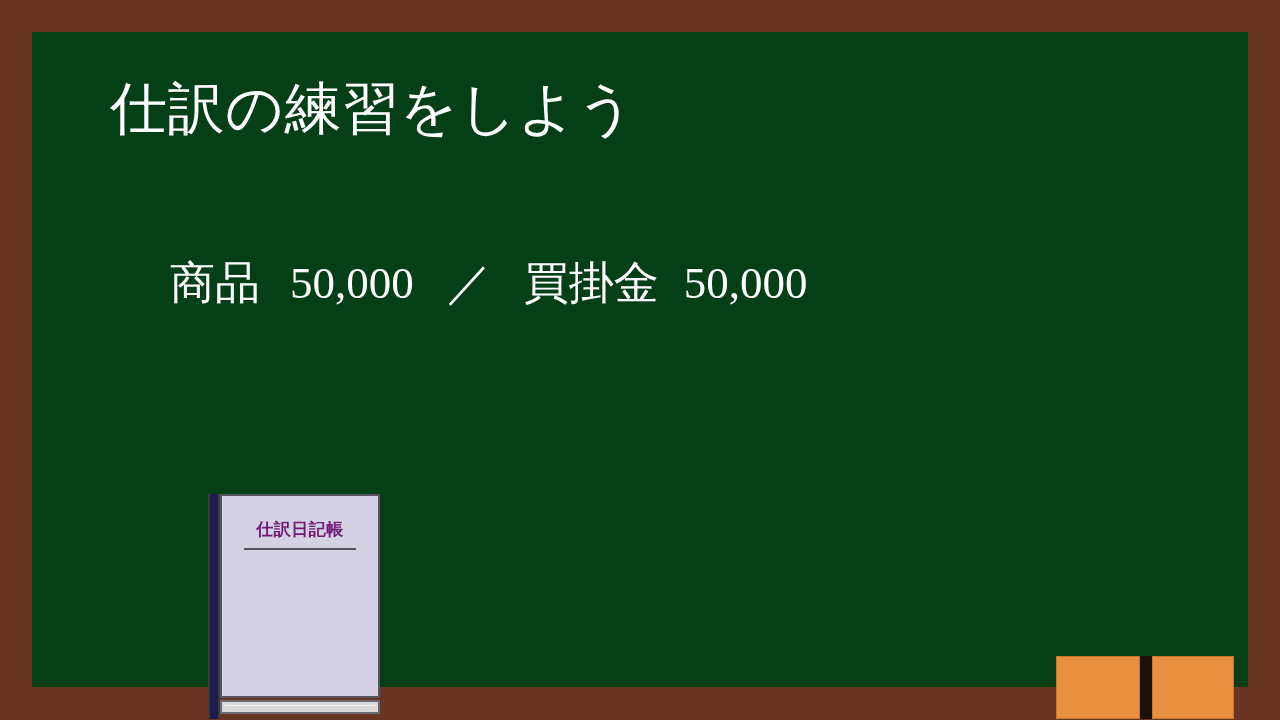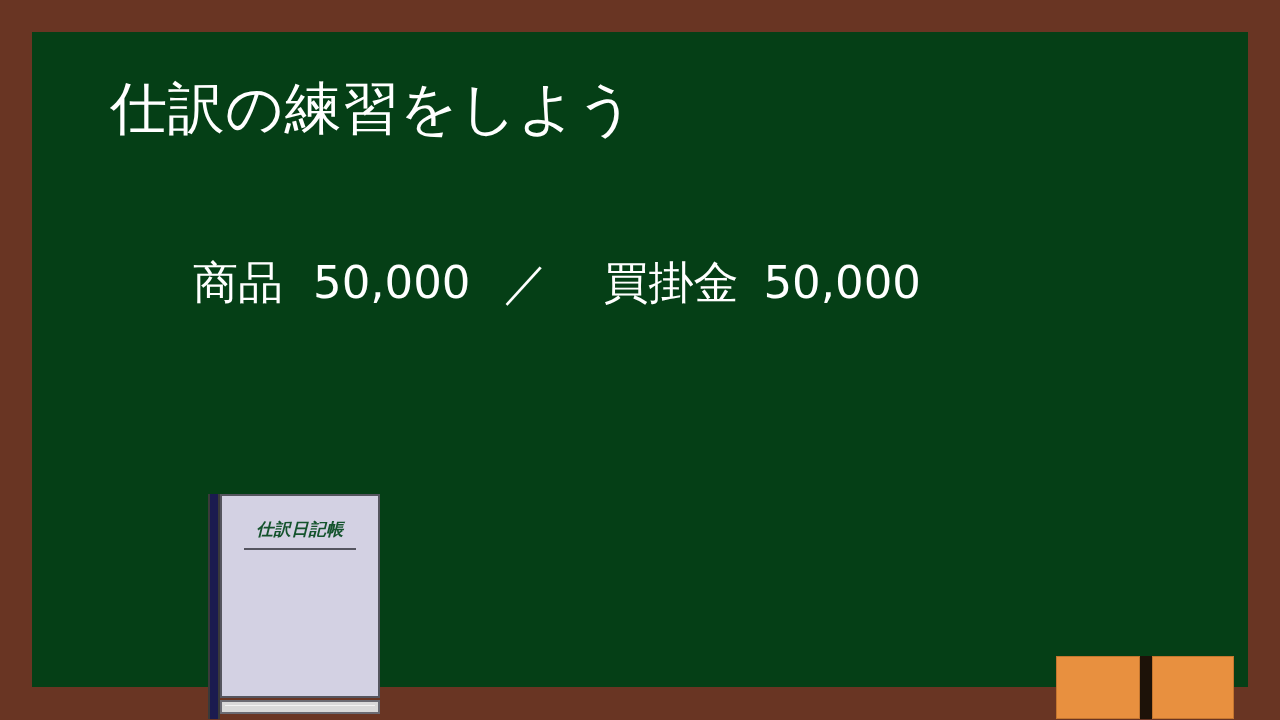--- a/index.html
+++ b/index.html
@@ -48,22 +48,22 @@
   }
   .entry-line {
     display: block;
     white-space: nowrap;
     line-height: 1.0;
     font-weight: 400;
   }
   .entry-line.line-1 { font-size: 45px; margin-bottom: 33px; }
   .entry-line.line-2 { font-size: 50px; }
 
-  .acct   { display: inline-block; margin-left: 23px; }
-  .amt    { display: inline-block; }
+  .acct   { display: inline-block; }
+  .amt    { display: inline-block; font-family: Liberation Serif, serif; }
   .sep    { display: inline-block; }
 
   
   .line-1 .gap-a { display: inline-block; width: 30px; }
   .line-1 .gap-b { display: inline-block; width: 33px; }
   .line-1 .gap-c { display: inline-block; width: 32px; }
   .line-1 .gap-d { display: inline-block; width: 25px; }
 
   .line-2 .gap-a { display: inline-block; width: 26px; }
   .line-2 .gap-b { display: inline-block; width: 30px; }
@@ -100,23 +100,22 @@
     box-sizing: border-box;
   }
   #book-title {
     position: absolute;
     left: 0;
     right: 0;
     top: 22px;
     text-align: center;
     font-size: 17px;
     font-weight: 700;
-    color: #14532d;
+    color: #701a75;
     letter-spacing: 0.5px;
-    font-style: italic;
   }
   #book-rule {
     position: absolute;
     left: 22px;
     right: 22px;
     top: 52px;
     height: 2px;
     background: #555560;
   }
   #book-pages {

